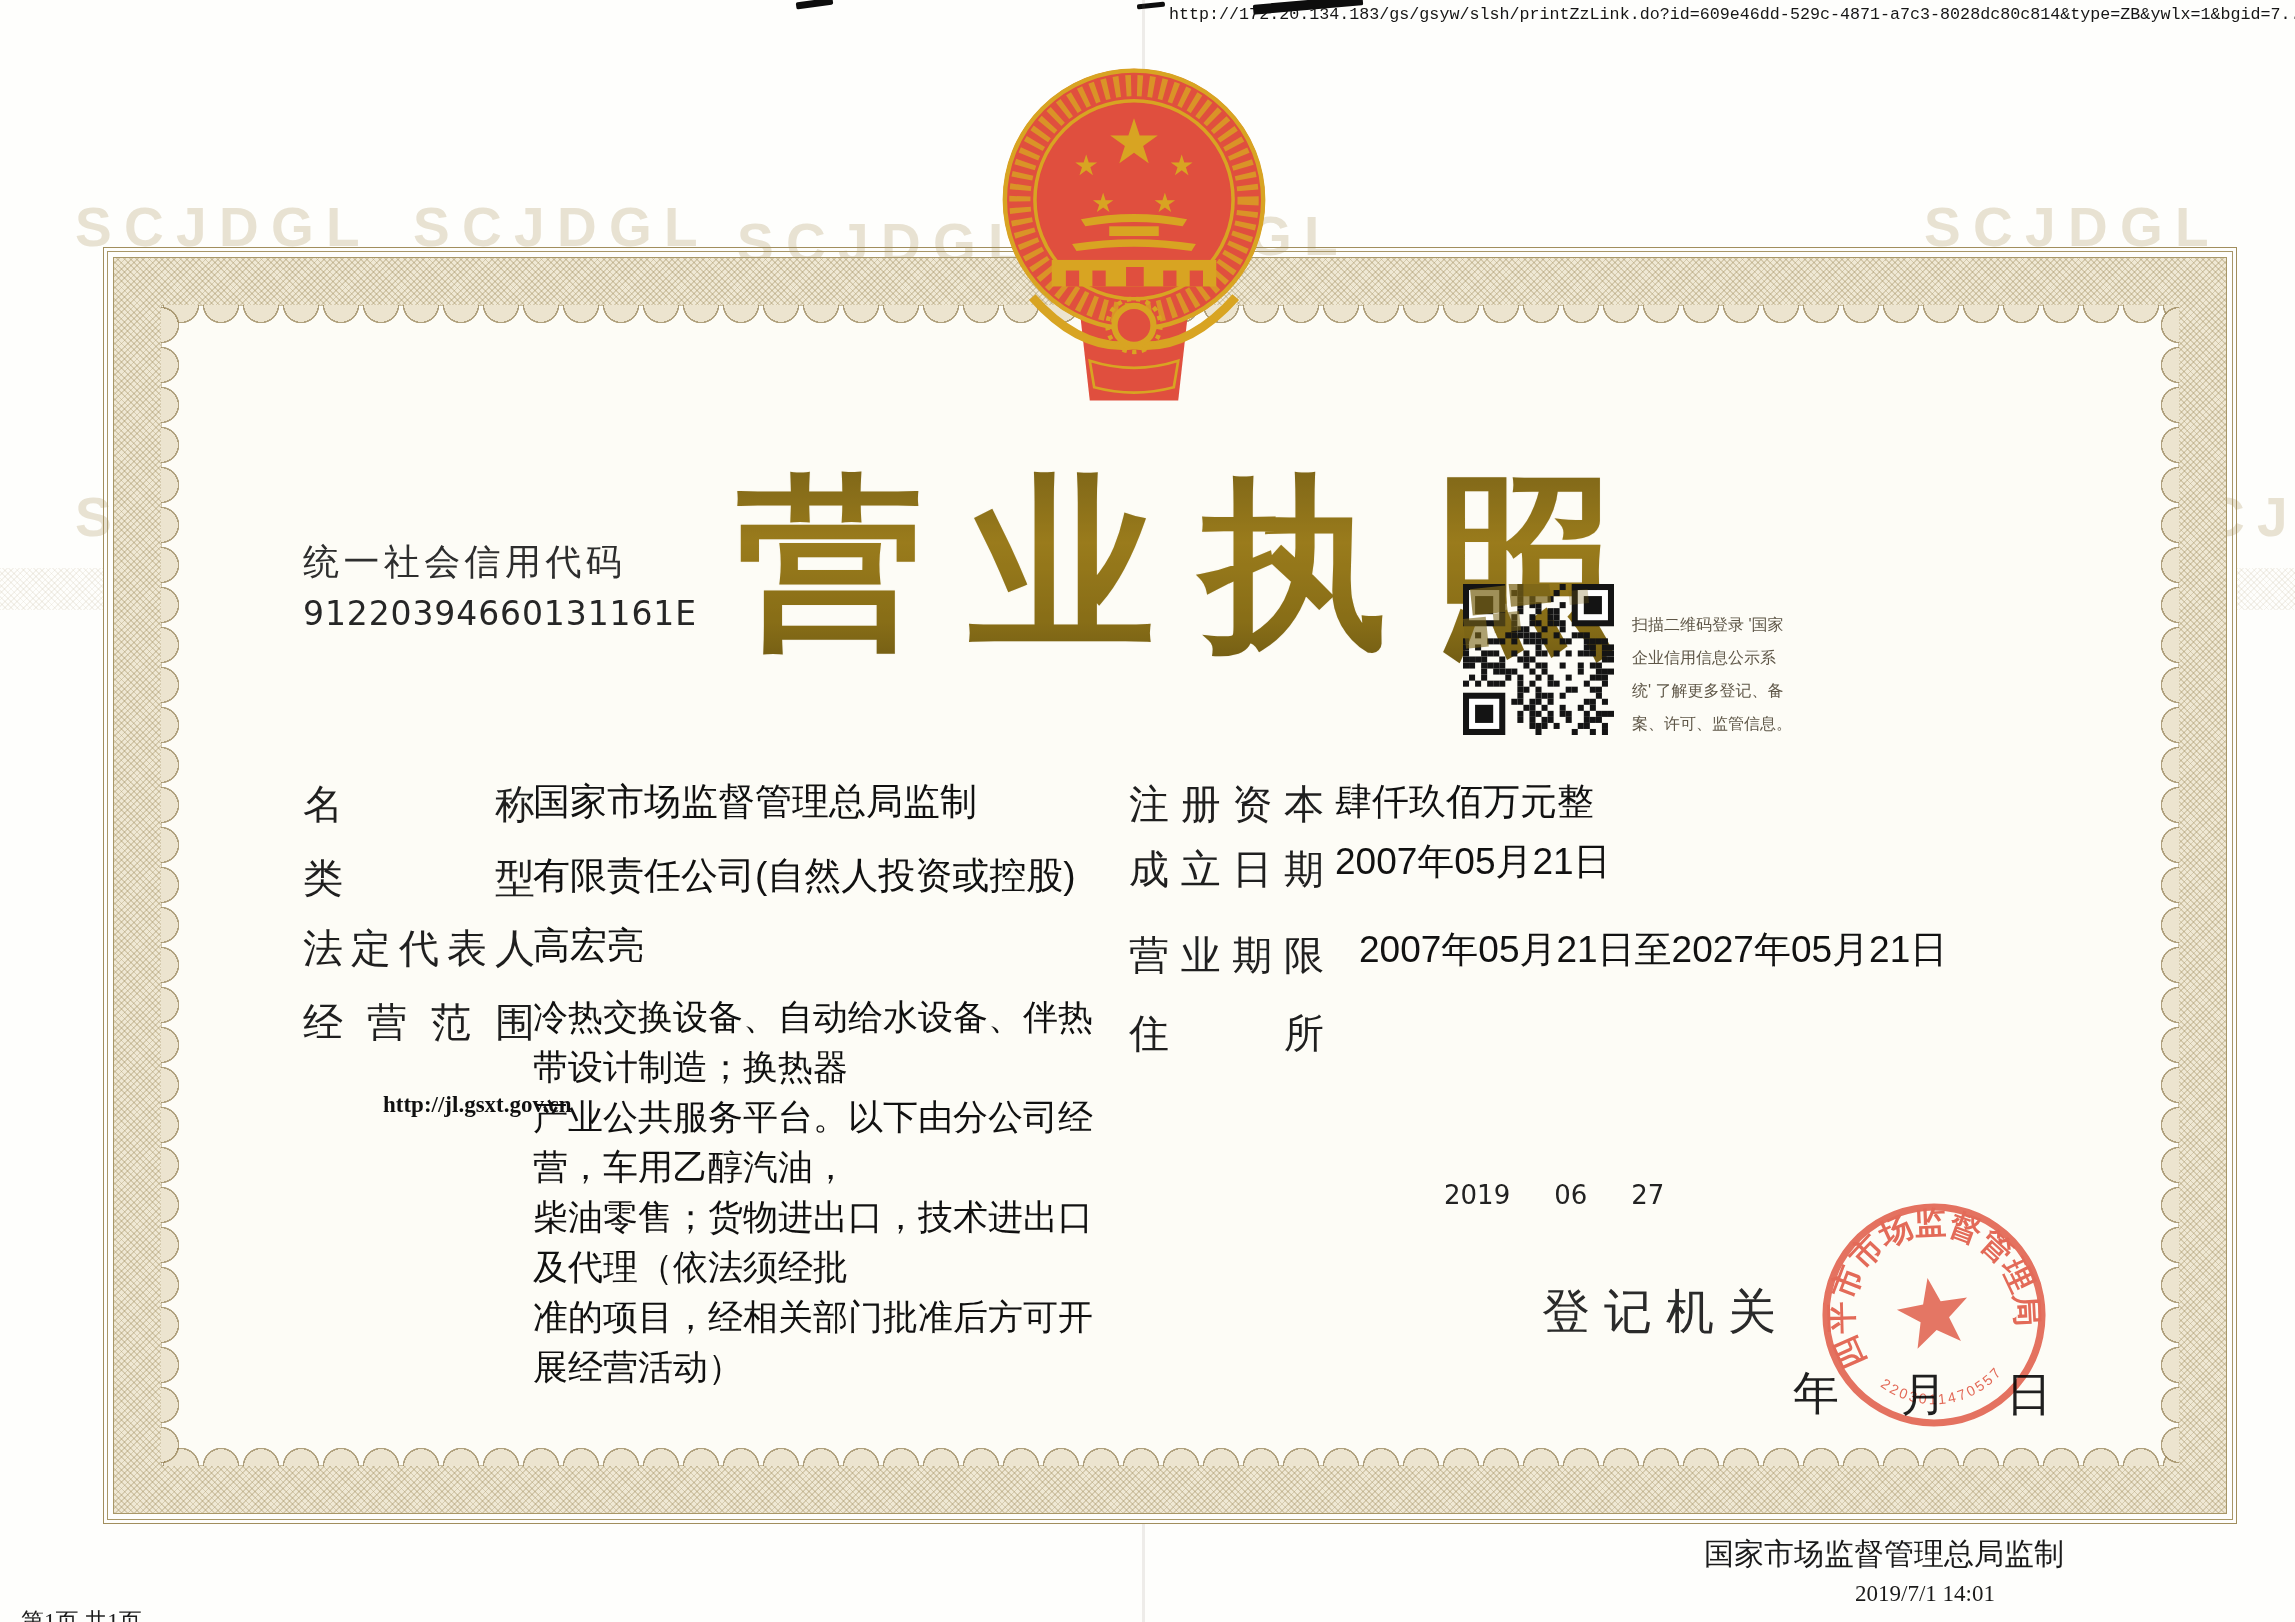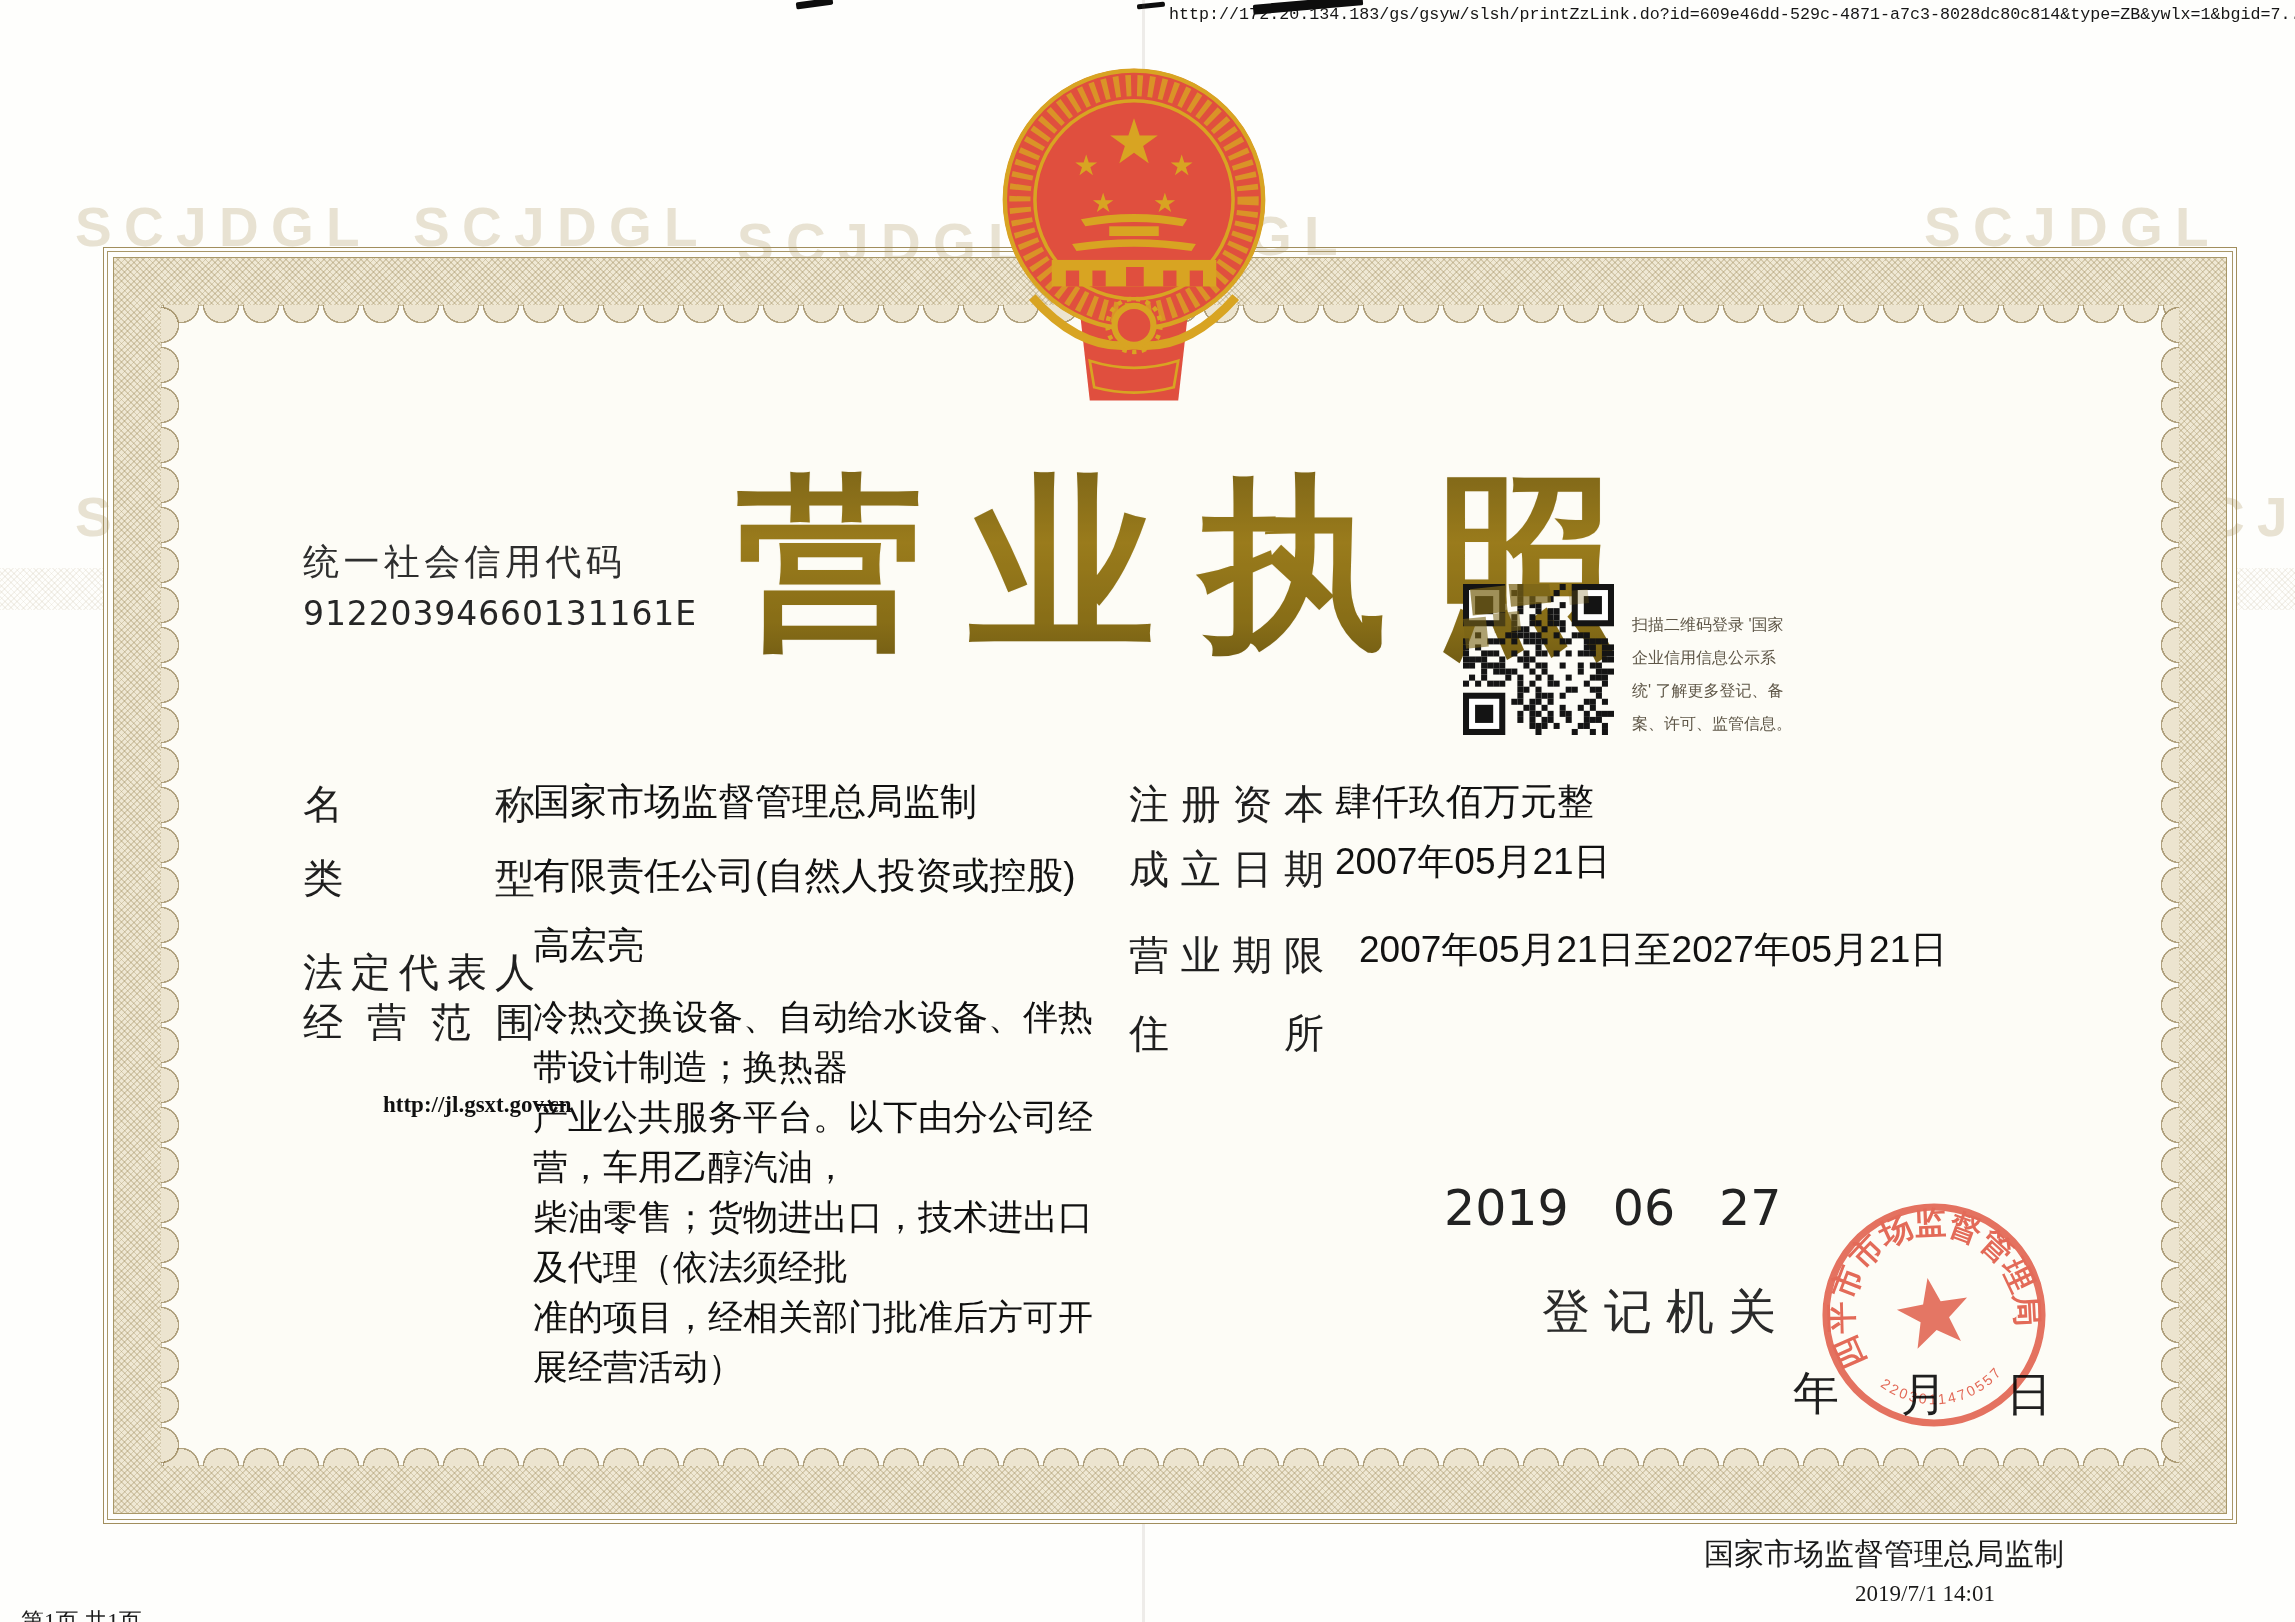--- a/index.html
+++ b/index.html
@@ -60,21 +60,21 @@
 
   
   .f-label{position:absolute;font-size:40px;color:#1f1f1f;text-align:justify;text-align-last:justify;
       white-space:nowrap;}
   .f-value{position:absolute;font-size:37px;color:#111;white-space:nowrap;}
   .scope-value{white-space:pre-line;font-size:35px;line-height:50px;width:567px;}
   .gov-url{left:383px;top:1092px;font-family:"Liberation Serif",serif;font-weight:bold;
       font-size:23px;color:#101010;}
 
   
-  .issue-date{left:1444px;top:1180px;font-size:49px;color:#222;font-family:"DejaVu Sans",sans-serif;text-align:right;}
+  .issue-date{left:1444px;top:1180px;font-size:26px;color:#222;font-family:"DejaVu Sans",sans-serif;text-align:right;}
   .issue-date span{margin-right:44px;}
   .registrar{left:1542px;top:1280px;font-size:48px;letter-spacing:14px;color:#2a2a2a;white-space:nowrap;}
   .ymd{font-size:46px;color:#1f1f1f;}
 
   
   .seal{left:1818px;top:1199px;width:232px;height:232px;transform:rotate(-10deg);
         opacity:.9;mix-blend-mode:multiply;}
 
   
   .foot-site{left:98px;top:1539px;font-family:"Liberation Serif",serif;font-size:32px;color:#1c1c1c;}
@@ -377,21 +377,21 @@
 企业信用信息公示系
 统' 了解更多登记、备
 案、许可、监管信息。</div>
 
   <div class="f-label" style="left:303px;top:777px;width:232px;">名称</div>
   <div class="f-value" style="left:533px;top:777px;">国家市场监督管理总局监制</div>
 
   <div class="f-label" style="left:303px;top:851px;width:232px;">类型</div>
   <div class="f-value" style="left:533px;top:851px;">有限责任公司(自然人投资或控股)</div>
 
-  <div class="f-label" style="left:303px;top:921px;width:232px;margin-top:24px;">法定代表人</div>
+  <div class="f-label" style="left:303px;top:921px;width:232px;">法定代表人</div>
   <div class="f-value" style="left:533px;top:921px;">高宏亮</div>
 
   <div class="f-label" style="left:303px;top:995px;width:232px;">经营范围</div>
   <div class="f-value scope-value" style="left:533px;top:992px;">冷热交换设备、自动给水设备、伴热带设计制造；换热器
 产业公共服务平台。以下由分公司经营，车用乙醇汽油，
 柴油零售；货物进出口，技术进出口及代理（依法须经批
 准的项目，经相关部门批准后方可开展经营活动）</div>
 
   <div class="abs gov-url">http://jl.gsxt.gov.cn</div>
 

